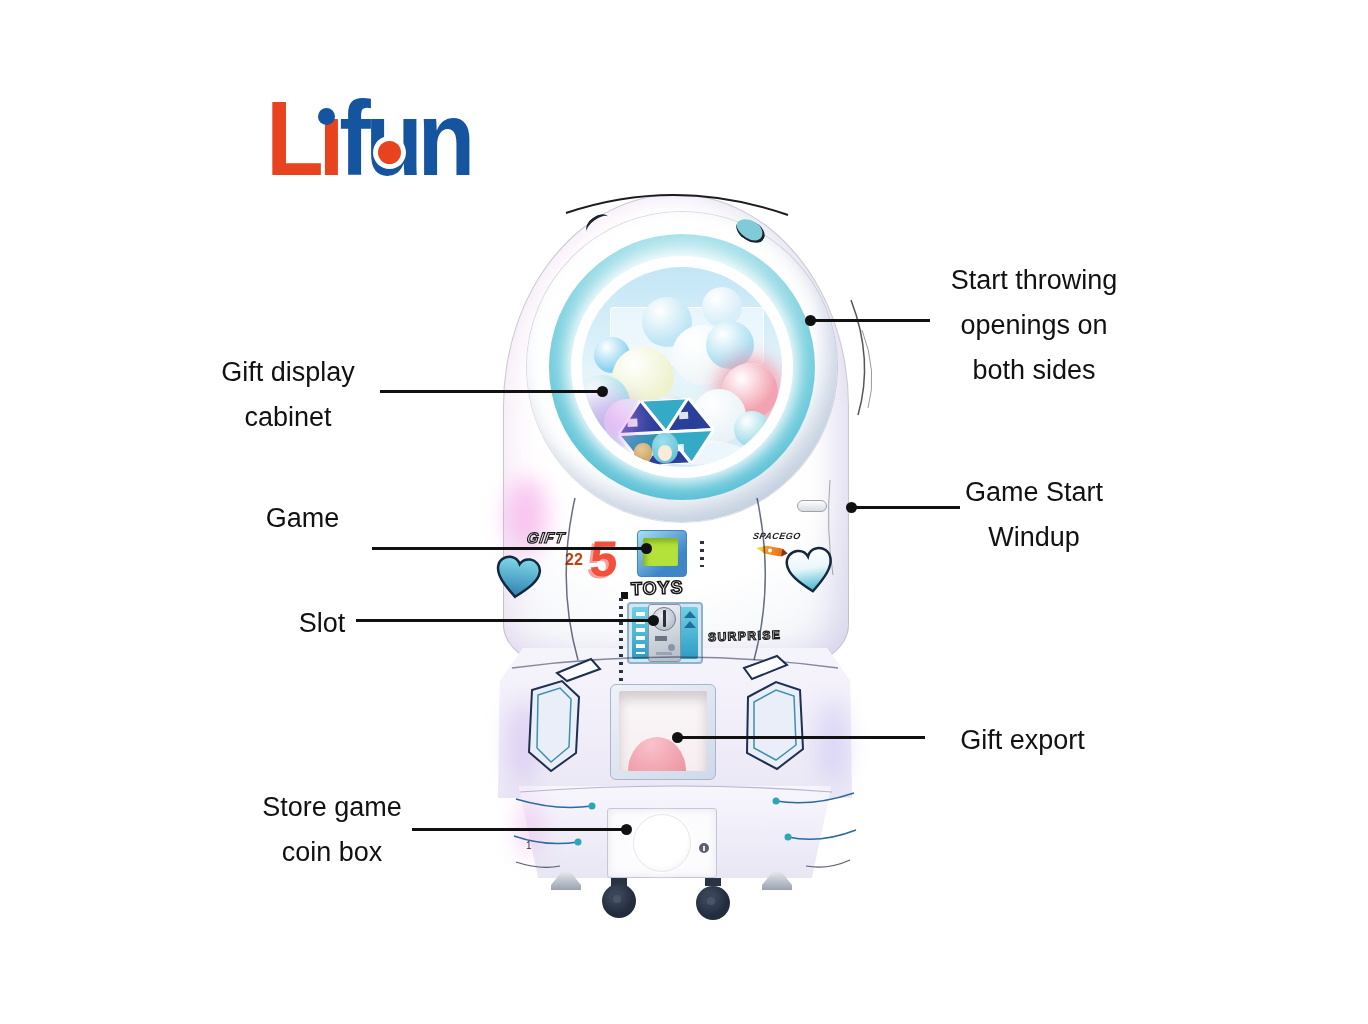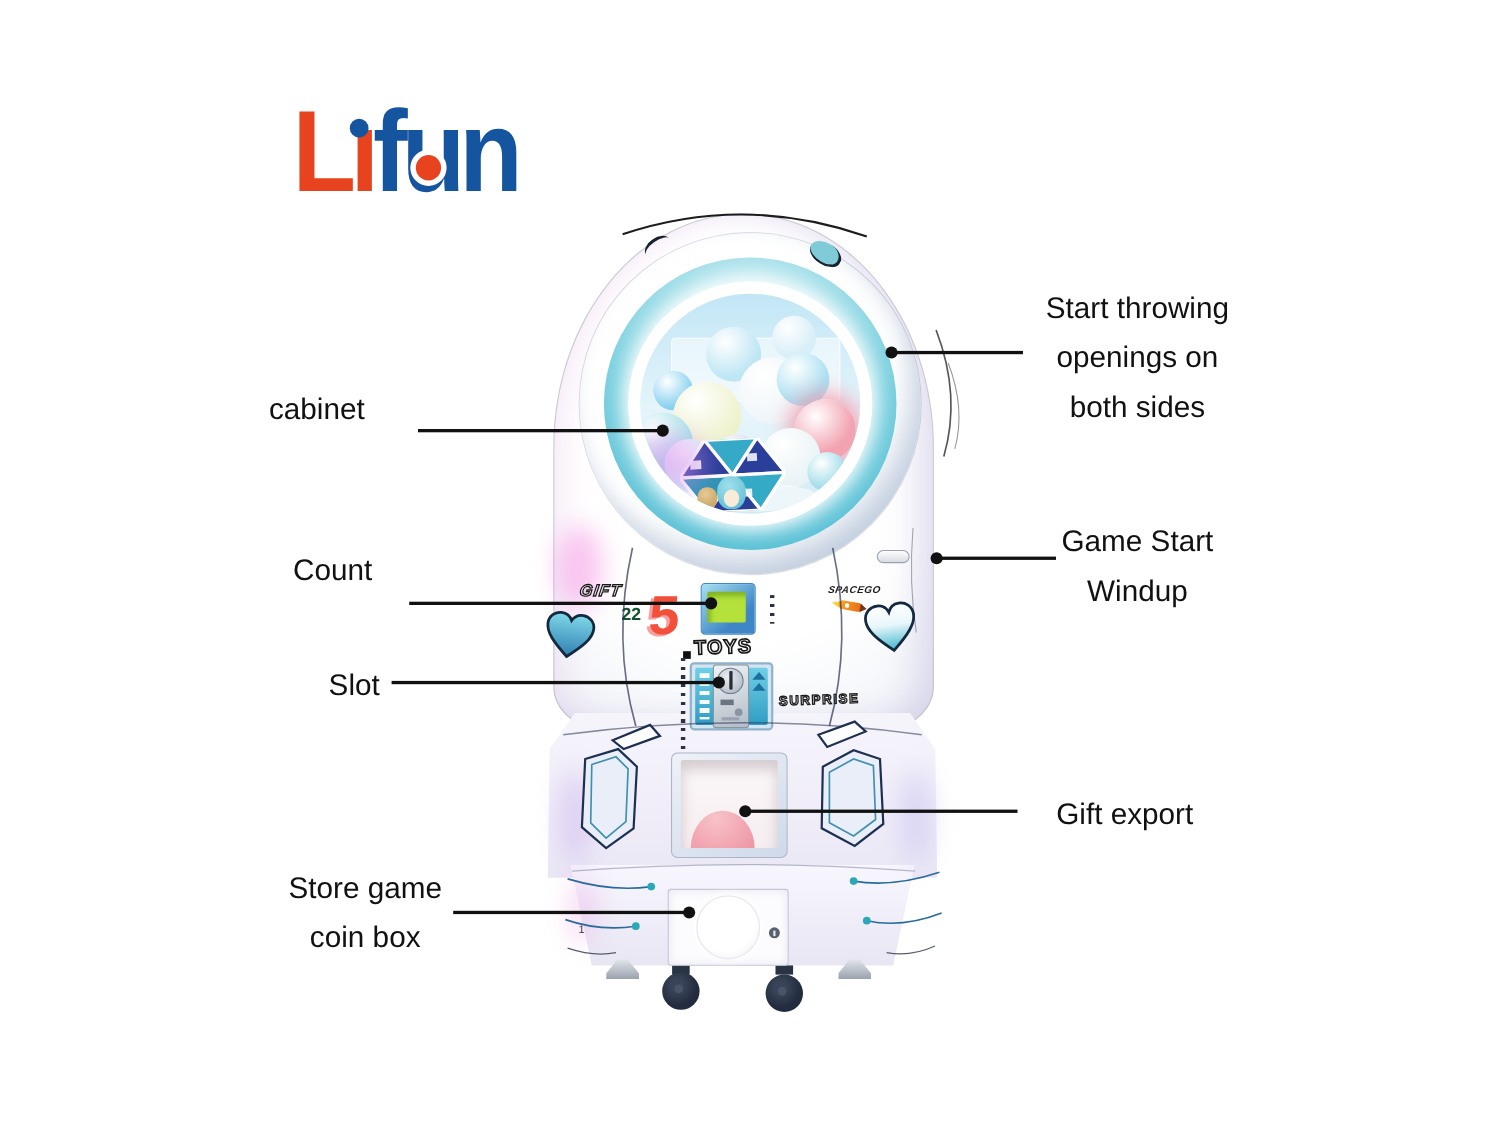--- a/index.html
+++ b/index.html
@@ -48,21 +48,21 @@
   .shelf{position:absolute;left:38px;top:172px;width:124px;height:26px;border-radius:50%;background:rgba(255,255,255,.55);}
   .arcL{position:absolute;left:585px;top:216px;width:26px;height:14px;border-top:3px solid #1a2430;
     border-radius:50%;transform:rotate(-35deg);z-index:4;}
   .vent{position:absolute;left:735px;top:221px;width:28px;height:18px;border-radius:50%;z-index:4;
     background:#7fccd8;border-right:3px solid #1a2430;border-bottom:2px solid #1a2430;transform:rotate(32deg);}
 
   
   .stk{position:absolute;z-index:4;}
   .gift-stk{left:527px;top:529px;font-size:15px;font-weight:800;font-style:italic;color:#f8f8f8;
     -webkit-text-stroke:1.2px #1b1b1b;transform:skewX(-8deg);letter-spacing:1px;}
-  .count-stk{left:565px;top:551px;font-size:16px;font-weight:600;color:#14532d;}
+  .count-stk{left:565px;top:551px;font-size:16px;font-weight:600;color:#c2410c;}
   .five-stk{left:590px;top:534px;font-size:50px;font-weight:900;color:#f2503a;line-height:50px;
     text-shadow:-3px 2px 0 #f8a0a0;transform:skewX(-4deg);}
   .disp-frame{left:637px;top:530px;width:48px;height:45px;border-radius:4px;border:1px solid #2a5f9e;
     background:linear-gradient(140deg,#a8e0f0,#3f86c8 70%);}
   .disp-screen{left:643px;top:538px;width:35px;height:28px;border-radius:2px;
     box-shadow:inset 3px 4px 5px rgba(90,140,20,.55);}
   .dotcol{width:4px;background-image:repeating-linear-gradient(180deg,#2a3344 0 3px,transparent 3px 8px);}
   .toys-stk{left:631px;top:578px;font-size:18px;font-weight:900;color:#ffffff;letter-spacing:1px;
     -webkit-text-stroke:1.5px #161616;transform:rotate(-2deg);}
   .toys-bullet{left:621px;top:592px;width:7px;height:7px;background:#111;}
@@ -268,29 +268,30 @@
     <path d="M516 862 Q540 870 560 866" stroke="#555e70" stroke-width="1.2" fill="none"></path>
     <path d="M854 793 Q812 807 776 801" stroke="#2a6a9e" stroke-width="1.5" fill="none"></path>
       <circle cx="776" cy="801" r="3.5" fill="#2aa8b8"></circle>
     <path d="M856 830 Q820 844 788 837" stroke="#2a6a9e" stroke-width="1.5" fill="none"></path>
       <circle cx="788" cy="837" r="3.5" fill="#2aa8b8"></circle>
     <path d="M850 860 Q828 870 806 866" stroke="#555e70" stroke-width="1.2" fill="none"></path>
   </svg>
 
   <div>
     <div class="clabel" style="left:198px;top:350px;width:180px">
+      <span class="cl">Gift display</span>
       <span class="cl">cabinet</span>
     </div>
     <div class="cline" style="left:380px;top:390px;width:224px"></div>
     <div class="cdot" style="left:597px;top:386px"></div>
   </div>
 
   <div>
     <div class="clabel" style="left:190px;top:496px;width:225px">
-      <span class="cl">Count</span>
+      <span class="cl">Game</span>
     </div>
     <div class="cline" style="left:372px;top:547px;width:276px"></div>
     <div class="cdot" style="left:641px;top:543px"></div>
   </div>
 
   <div>
     <div class="clabel" style="left:272px;top:601px;width:100px">
       <span class="cl">Slot</span>
     </div>
     <div class="cline" style="left:356px;top:619px;width:299px"></div>

